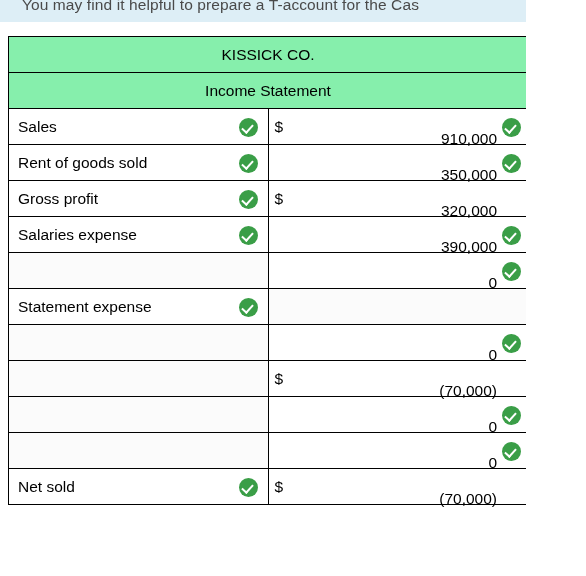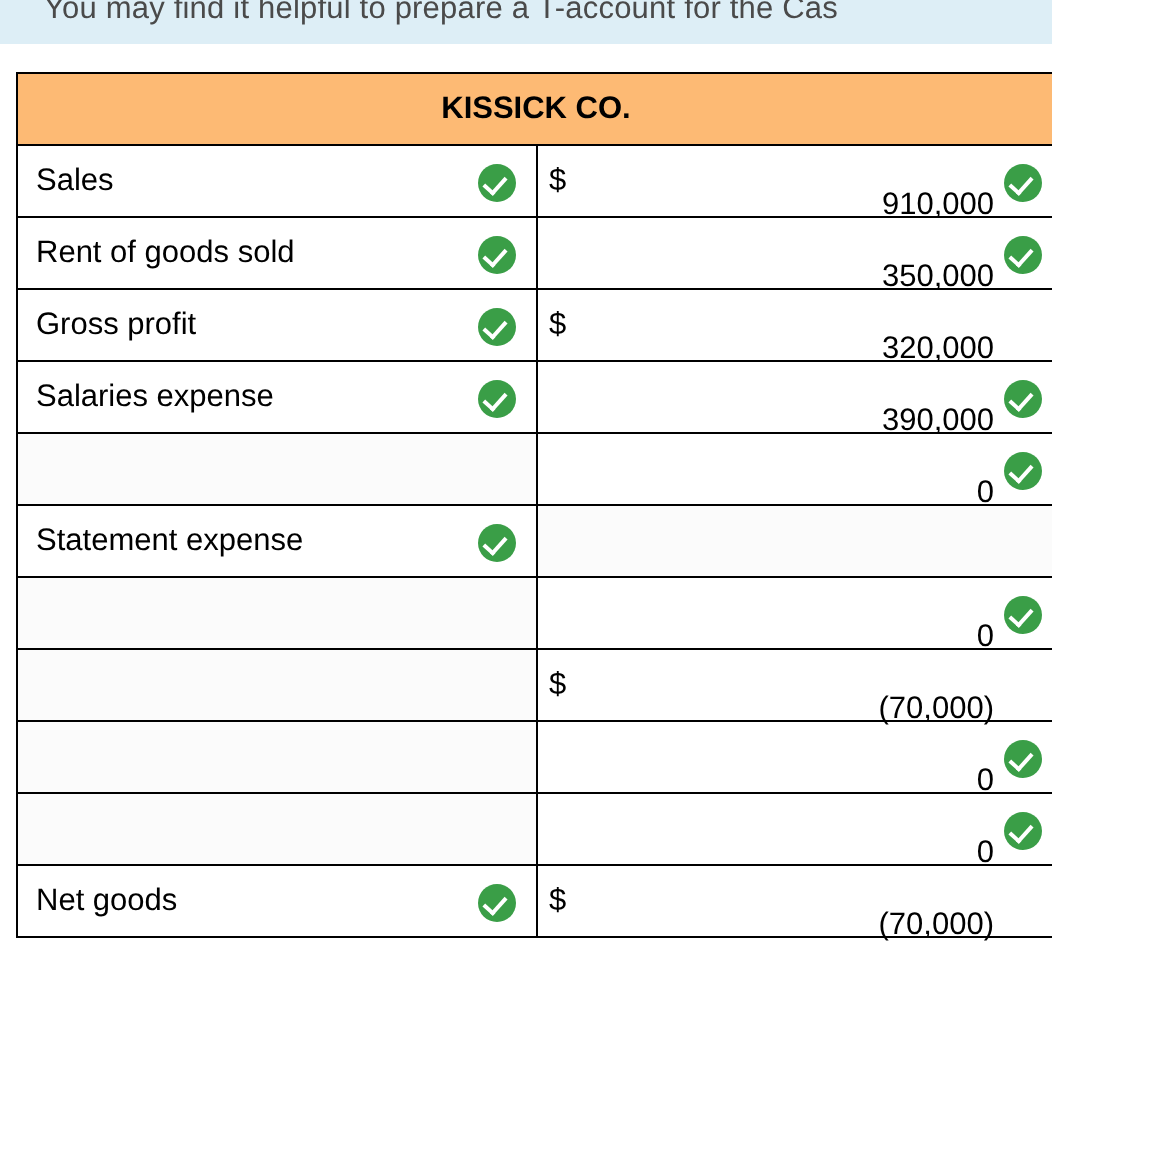--- a/index.html
+++ b/index.html
@@ -50,23 +50,23 @@
   }
   table.stmt td {
     border: 1px solid #000000;
     height: 35px;
     padding: 0;
     vertical-align: middle;
     font-size: 15.5px;
     color: #000000;
   }
   .hdr {
-    background: #fdba74;
+    background: #86efac;
     text-align: center;
-    font-weight: bold;
+    font-weight: normal;
     font-size: 15.5px;
     color: #000000;
   }
   .col-label { width: 362px; position: relative; }
   .col-amount { width: 156px; position: relative; }
 
   .label-text {
     display: block;
     padding-left: 9px;
     padding-right: 40px;
@@ -123,20 +123,23 @@
   <div class="instruction-band">
     <div class="instruction-text">You may find it helpful to prepare a T-account for the Cas</div>
   </div>
 
   <div class="stmt-wrap">
     <table class="stmt">
       <tbody>
         <tr>
           <td class="hdr" colspan="2">KISSICK CO.</td>
         </tr>
+        <tr>
+          <td class="hdr" colspan="2">Income Statement</td>
+        </tr>
       </tbody>
       <tbody id="rows-body">
           <tr>
             <td class="col-label">
               <span class="label-text">Sales</span>
               <span class="check on-label"></span>
             </td>
             <td class="col-amount">
               <span class="amt-inner">
                 <span class="dollar">$</span>
@@ -249,21 +252,21 @@
             <td class="col-amount">
               <span class="amt-inner">
                 <span class="dollar"></span>
                 <span class="amt-num">0</span>
               </span>
               <span class="check on-amount"></span>
             </td>
           </tr>
           <tr>
             <td class="col-label">
-              <span class="label-text">Net goods</span>
+              <span class="label-text">Net sold</span>
               <span class="check on-label"></span>
             </td>
             <td class="col-amount">
               <span class="amt-inner">
                 <span class="dollar">$</span>
                 <span class="amt-num">(70,000)</span>
               </span>
             </td>
           </tr>
         </tbody>

